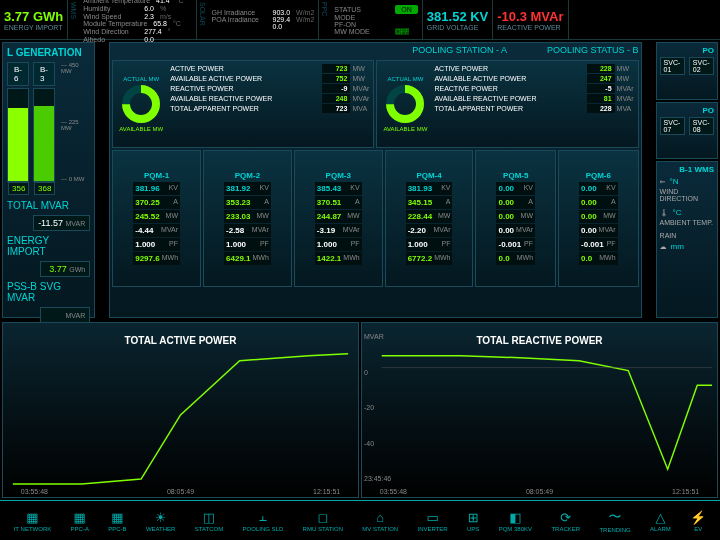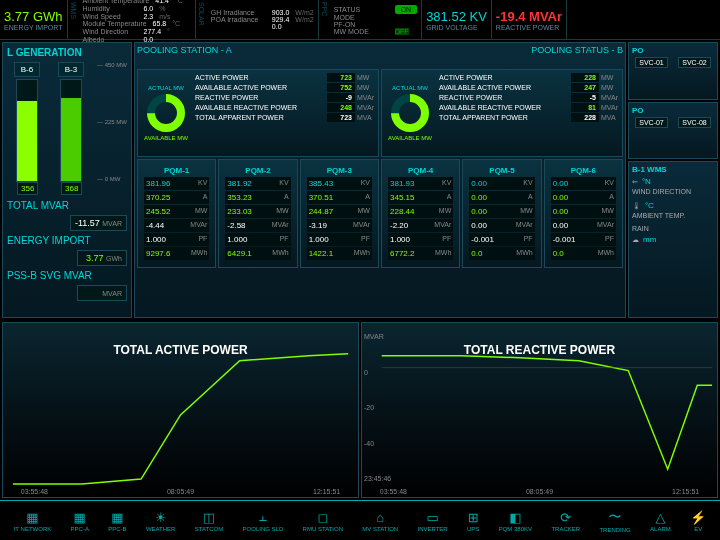--- a/index.html
+++ b/index.html
@@ -1,71 +1,71 @@
 <!DOCTYPE html>
 <html><head>
 <meta charset="utf-8">
 <style>
 *{margin:0;padding:0;box-sizing:border-box;font-family:Arial,sans-serif}
 body{background:#000;color:#fff;width:720px;height:540px;overflow:hidden;font-size:9px;position:relative}
 .top{display:flex;height:40px;background:#000;border-bottom:1px solid #1a3a3a}
 .tgrp{display:flex;flex-direction:column;justify-content:center;padding:0 4px;border-right:1px solid #1a3a3a}
 .vlab{color:#0a4a5a;font-size:7px;writing-mode:vertical-rl;text-orientation:mixed;padding:2px}
-.big{font-size:13px;font-weight:normal;color:#7fff00}
-.bigc{font-size:13px;font-weight:normal;color:#00d4d4}
+.big{font-size:13px;font-weight:bold;color:#7fff00}
+.bigc{font-size:13px;font-weight:bold;color:#00d4d4}
 .bign{font-size:13px;font-weight:bold;color:#ff3333}
 .sub{font-size:7px;color:#5a8a9a}
 .trow{display:flex;gap:6px;font-size:7px;color:#ccc;align-items:center}
 .trow span:first-child{color:#888;min-width:55px}
 .pill{background:#00aa00;color:#000;padding:1px 6px;font-size:7px;border-radius:2px}
 .pilloff{background:#004400;color:#0a0}
-.main{display:flex;height:280px;padding:2px;gap:2px}
+.main{display:flex;height:280px;padding:2px;gap:14px}
 .gen{width:130px;background:linear-gradient(#0a2a3a,#041820);border:1px solid #1a4a5a;padding:4px}
 .gen h3{color:#00d4d4;font-size:10px;margin-bottom:4px}
 .bars{display:flex;gap:4px;height:120px;position:relative}
 .barw{flex:1;display:flex;flex-direction:column;align-items:center}
 .barlab{background:#002830;border:1px solid #1a4a5a;padding:2px 6px;font-size:8px;margin-bottom:2px}
 .bar{width:22px;flex:1;border:1px solid #1a4a5a;background:#001818;position:relative}
 .barfill{position:absolute;bottom:0;width:100%}
 .barv{position:absolute;bottom:-14px;font-size:8px;background:#001818;border:1px solid #1a4a5a;padding:1px 3px}
 .scale{display:flex;flex-direction:column;justify-content:space-between;font-size:6px;color:#888;padding-left:2px}
 .statrow{display:flex;justify-content:space-between;align-items:center;margin-top:4px}
 .statrow .lab{color:#00d4d4;font-size:10px}
 .statbox{background:#001818;border:1px solid #1a4a5a;padding:2px 4px;font-size:9px;min-width:50px;text-align:right}
 .pool{flex:1;background:linear-gradient(#0a2a3a,#041820);border:1px solid #1a4a5a;padding:2px}
-.poolhdr{display:flex;justify-content:space-between;gap:40px;margin-bottom:14px}
+.poolhdr{display:flex;justify-content:flex-end;gap:40px;margin-bottom:5px}
 .poolhdr span{color:#00d4d4;font-size:9px}
 .poolbody{display:flex;gap:2px;height:88px}
 .poolsec{flex:1;display:flex;gap:4px;background:linear-gradient(#0a3240,#041820);border:1px solid #1a4a5a;padding:3px}
 .donut{width:50px;display:flex;flex-direction:column;align-items:center;justify-content:center}
 .donut svg{width:42px;height:42px}
 .donut .dl{font-size:6px;color:#7fff00;margin-top:1px}
 .donut .dl2{font-size:6px;color:#00d4d4;margin-bottom:1px}
 .plist{flex:1;display:flex;flex-direction:column;gap:1px;font-size:7px}
 .prow{display:flex;align-items:center}
 .prow .pl{flex:1;color:#fff}
 .prow .pv{background:#001010;padding:1px 3px;min-width:28px;text-align:right;font-weight:bold}
 .prow .pu{color:#888;margin-left:2px;min-width:18px}
 .pqms{display:flex;gap:2px;margin-top:2px}
-.pqm{flex:1;background:linear-gradient(#0a3240,#041820);border:1px solid #1a4a5a;padding:6px}
+.pqm{flex:1;background:linear-gradient(#0a3240,#041820);border:1px solid #1a4a5a;padding:20px}
 .pqm h4{text-align:center;color:#00d4d4;font-size:8px;margin-bottom:2px}
 .pqm .cell{background:#001010;padding:2px;margin-bottom:1px;display:flex;justify-content:space-between;font-size:8px}
-.pqm .cv{font-weight:normal}
+.pqm .cv{font-weight:bold}
 .pqm .cu{color:#888;margin-left:2px;font-size:7px}
 .right{width:90px;display:flex;flex-direction:column;gap:2px}
 .rbox{background:linear-gradient(#0a2a3a,#041820);border:1px solid #1a4a5a;padding:3px;flex:1}
-.rbox h5{color:#00d4d4;font-size:8px;text-align:left}
+.rbox h5{color:#00d4d4;font-size:8px;text-align:right}
 .svcrow{display:flex;gap:4px;font-size:7px;justify-content:space-around;margin-top:2px}
 .svcrow span{background:#001818;padding:1px 3px;border:1px solid #1a4a5a}
 .wms{font-size:7px;color:#aaa}
 .wmsi{display:flex;align-items:center;gap:4px;margin-top:3px}
 .wmsv{color:#00d4d4;font-size:8px}
 .charts{display:flex;height:180px;padding:2px;gap:2px}
 .chart{flex:1;background:linear-gradient(#0a2530,#000);border:1px solid #1a4a5a;position:relative}
-.chart h4{position:absolute;top:20px;left:50%;transform:translateX(-50%);font-size:12px;color:#fff}
+.chart h4{position:absolute;top:12px;left:50%;transform:translateX(-50%);font-size:10px;color:#fff}
 .chart svg{width:100%;height:100%}
 .xaxis{position:absolute;bottom:2px;display:flex;justify-content:space-between;width:90%;left:5%;font-size:7px;color:#888}
 .yaxis{position:absolute;left:2px;top:10px;bottom:15px;display:flex;flex-direction:column;justify-content:space-between;font-size:7px;color:#888}
 .nav{position:absolute;bottom:0;width:100%;height:40px;background:#000;border-top:1px solid #00aaaa;display:flex;align-items:center;justify-content:space-around;padding:0 4px}
 .navit{display:flex;flex-direction:column;align-items:center;gap:1px;color:#00aaaa;font-size:6px;cursor:pointer}
 .g{color:#7fff00}.c{color:#00d4d4}.w{color:#fff}
 </style>
 </head>
 <body>
 
@@ -144,21 +144,21 @@
       <div class="trow">
         <span>MW MODE</span>
         <span class="pilloff">OFF</span>
       </div>
     </div>
   <div class="tgrp">
     <div class="bigc">381.52 KV</div>
     <div class="sub">GRID VOLTAGE</div>
   </div>
   <div class="tgrp">
-    <div class="bign">-19.4 MVAr</div>
+    <div class="bign">-10.3 MVAr</div>
     <div class="sub">REACTIVE POWER</div>
   </div>
 </div>
 
 <div class="main">
   <div class="gen">
     <h3>L GENERATION</h3>
     <div class="bars" id="bars">
         <div class="barw">
           <div class="barlab">B-6</div>

